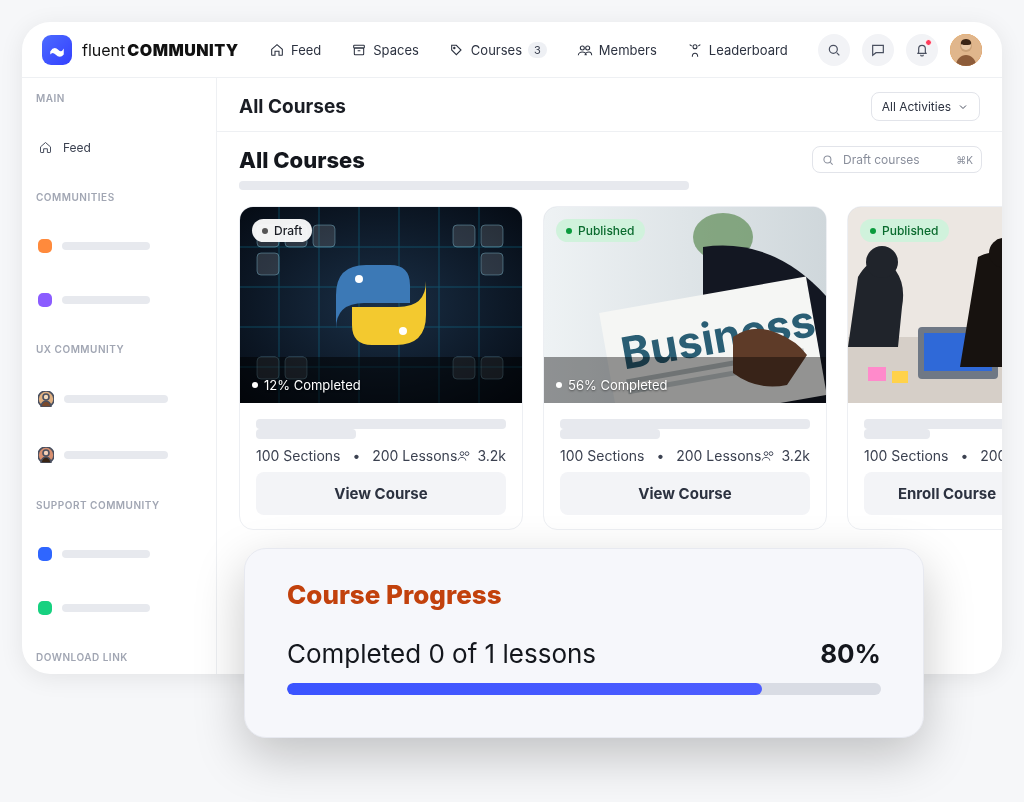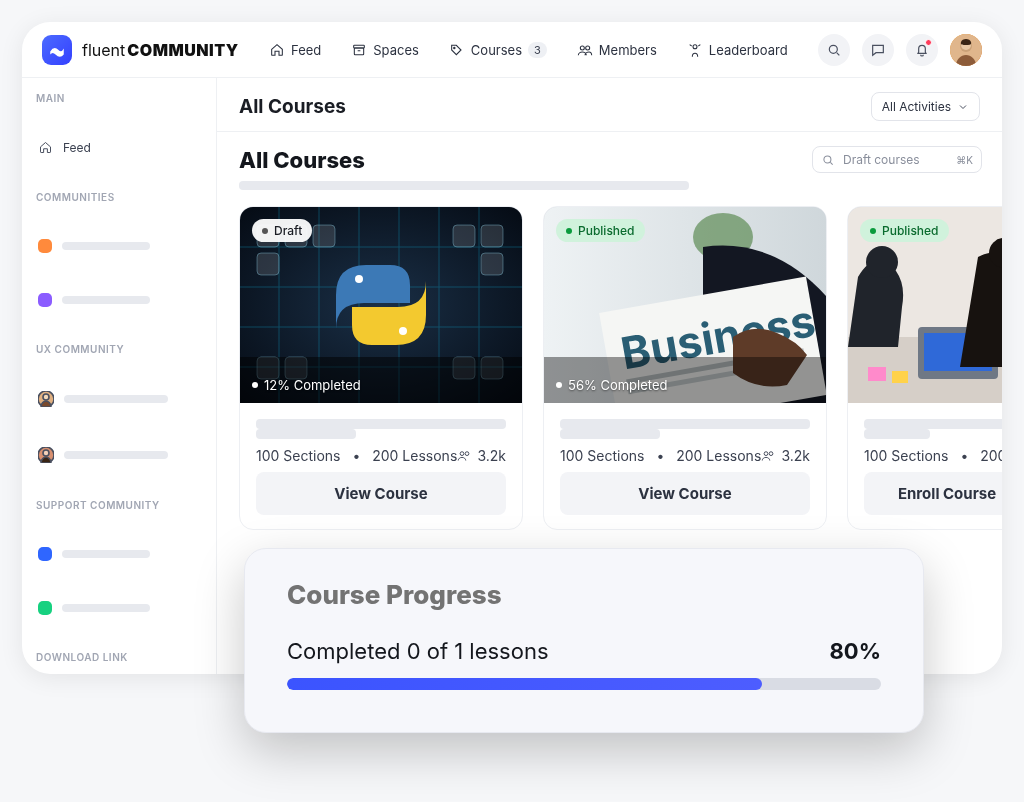--- a/index.html
+++ b/index.html
@@ -77,22 +77,22 @@
   .title-skel{height:10px;border-radius:4px;background:#e7e9ee}
   .title-skel.w1{width:100%}
   .title-skel.w2{width:40%}
   .meta-row{display:flex;align-items:center;justify-content:space-between;font-size:14px;color:#3b4150;margin-top:8px}
   .meta-left{display:flex;align-items:center;gap:4px;white-space:nowrap}
   .meta-right{display:flex;align-items:center;gap:5px}
   .meta-right svg{width:15px;height:15px;stroke:#4a5060;fill:none;stroke-width:1.6}
   .card-cta{margin-top:8px;background:#f3f4f7;border-radius:8px;text-align:center;padding:12px 0;font-size:15px;font-weight:700;color:#2c3240;cursor:pointer}
   
   .progress-card{position:absolute;left:244px;top:548px;width:680px;background:#f6f7fb;border-radius:22px;box-shadow:0 18px 50px rgba(0,0,0,.22);padding:30px 42px 42px;border:1px solid #e7e9f0}
-  .progress-title{font-size:26px;font-weight:800;color:#737373;margin-bottom:28px}
-  .progress-row{display:flex;align-items:center;justify-content:space-between;font-size:22px;color:#14171d;margin-bottom:14px}
+  .progress-title{font-size:26px;font-weight:800;color:#c2410c;margin-bottom:28px}
+  .progress-row{display:flex;align-items:center;justify-content:space-between;font-size:26px;color:#14171d;margin-bottom:14px}
   .progress-row .pct{font-weight:700}
   .progress-bar{height:12px;border-radius:999px;background:#d9dce4;overflow:hidden}
   .progress-fill{height:100%;border-radius:999px;background:linear-gradient(90deg,#3b54ff,#4d5dff)}
 </style>
 </head>
 <body>
 
 <div class="app">
 
   <div class="header">

